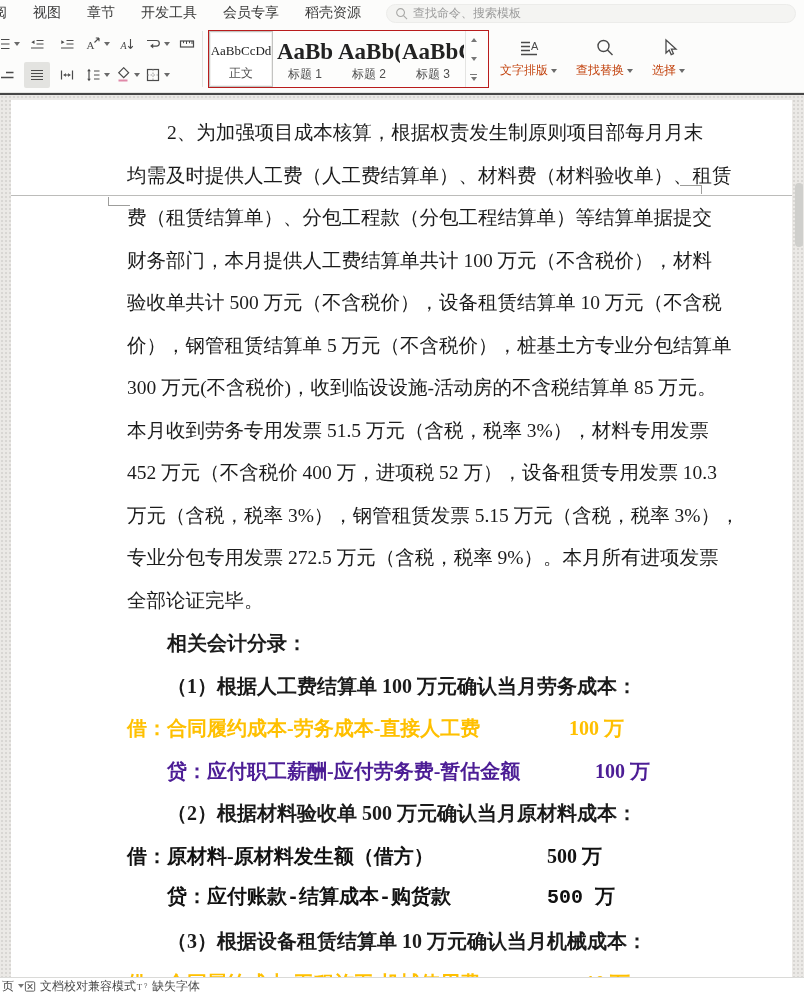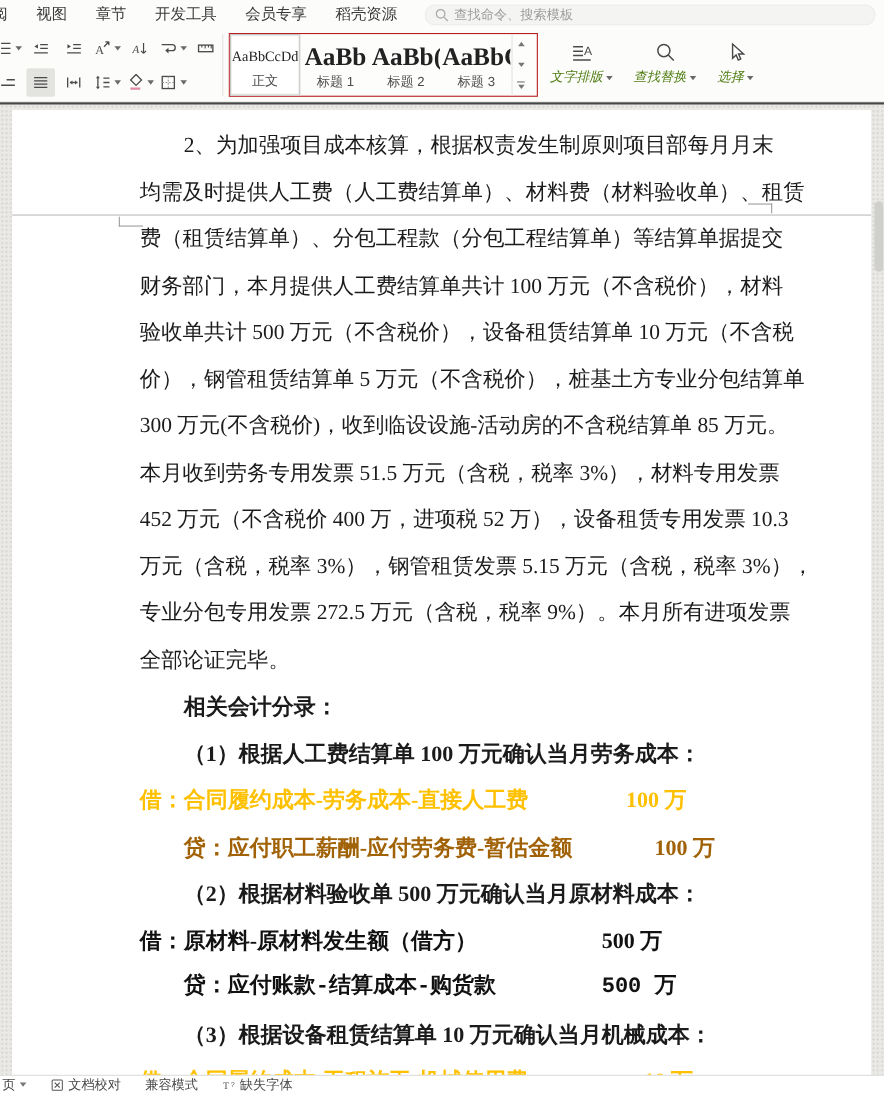--- a/index.html
+++ b/index.html
@@ -43,21 +43,21 @@
   .tri-u { width:0;height:0;border-left:3.5px solid transparent;border-right:3.5px solid transparent;border-bottom:4px solid #777; }
   .tri-d { width:0;height:0;border-left:3.5px solid transparent;border-right:3.5px solid transparent;border-top:4px solid #777; }
   .sp-more { display:flex; flex-direction:column; align-items:center; }
   .sp-more .bar { width:7px; height:1px; background:#777; margin-bottom:1.5px; }
 
   .bigbtns { position:absolute; left:497px; top:3px; display:flex; gap:13px; }
   .bigbtn { height:58px; padding:0 3px; display:flex; flex-direction:column; align-items:center;
             justify-content:center; border-radius:3px; cursor:default; }
   .bigbtn .bicon svg { width:22px; height:22px; display:block; }
   .blabel-row { display:flex; align-items:center; margin-top:3px; }
-  .blabel { font-size:12px; color:#4d7c0f; white-space:nowrap;font-style:italic; }
+  .blabel { font-size:12px; color:#c2410c; white-space:nowrap; }
 
   
   .docarea { position:relative; height:884px; border-top:2px solid #474747;
              background-color:#ebe9e6;
              background-image:radial-gradient(#d8d6d3 1px, transparent 1px);
              background-size:4px 4px; }
   .page { position:absolute; left:11px; top:5px; width:781px; bottom:0; background:#fff; overflow:hidden; }
   .scrollstrip { position:absolute; right:0; top:0; width:12px; height:100%; }
   .thumb { position:absolute; right:1.5px; top:88px; width:8px; height:64px; background:#cfcfcc; border-radius:4px; }
 
@@ -73,21 +73,21 @@
   .line.body { font-size:19.5px; text-align:justify; text-align-last:justify; }
   .line.body-end { font-size:19.5px; }
   .line.heading { font-size:20px; font-weight:bold; }
   .line.entry-gold { font-size:20px; font-weight:bold; }
   .line.entry-black { font-size:20px; font-weight:bold; color:#111; }
   .amount { position:absolute; top:0; }
 
   
   .statusbar { height:17px; background:#ffffff; border-top:1px solid #dadad8;
                display:flex; align-items:center; font-size:12px; color:#4a4a4a; }
-  .status-item { display:flex; align-items:center; margin-left:22px; white-space:nowrap; cursor:default; }
+  .status-item { display:flex; align-items:center; white-space:nowrap; cursor:default; }
   .status-item:first-child { margin-left:2px; }
   .status-item .sicon { display:flex; margin-right:3px; }
   .status-item .sicon svg { width:13px; height:13px; display:block; }
   .status-item .caret { border-top-color:#777; margin-left:4px; }
 </style>
 </head>
 <body>
 
 <div class="app">
 
@@ -317,21 +317,21 @@
           <div class="line body"><span class="ltext">价），钢管租赁结算单 5 万元（不含税价），桩基土方专业分包结算单</span></div>
           <div class="line body"><span class="ltext">300 万元(不含税价)，收到临设设施-活动房的不含税结算单 85 万元。</span></div>
           <div class="line body"><span class="ltext">本月收到劳务专用发票 51.5 万元（含税，税率 3%），材料专用发票</span></div>
           <div class="line body"><span class="ltext">452 万元（不含税价 400 万，进项税 52 万），设备租赁专用发票 10.3</span></div>
           <div class="line body"><span class="ltext">万元（含税，税率 3%），钢管租赁发票 5.15 万元（含税，税率 3%），</span></div>
           <div class="line body"><span class="ltext">专业分包专用发票 272.5 万元（含税，税率 9%）。本月所有进项发票</span></div>
           <div class="line body-end"><span class="ltext">全部论证完毕。</span></div>
           <div class="line heading" style="padding-left: 40px;"><span class="ltext">相关会计分录：</span></div>
           <div class="line heading" style="padding-left: 40px;"><span class="ltext">（1）根据人工费结算单 100 万元确认当月劳务成本：</span></div>
           <div class="line entry-gold" style="color: rgb(255, 192, 0);"><span class="ltext">借：合同履约成本-劳务成本-直接人工费</span><span class="amount" style="left: 442px;">100 万</span></div>
-          <div class="line entry-gold" style="padding-left: 40px; color: #a16207;"><span class="ltext">贷：应付职工薪酬-应付劳务费-暂估金额</span><span class="amount" style="left: 468px;">100 万</span></div>
+          <div class="line entry-gold" style="padding-left: 40px; color: #4c1d95;"><span class="ltext">贷：应付职工薪酬-应付劳务费-暂估金额</span><span class="amount" style="left: 468px;">100 万</span></div>
           <div class="line heading" style="padding-left: 40px;"><span class="ltext">（2）根据材料验收单 500 万元确认当月原材料成本：</span></div>
           <div class="line entry-black" style="color: rgb(17, 17, 17);"><span class="ltext">借：原材料-原材料发生额（借方）</span><span class="amount" style="left: 420px;">500 万</span></div>
           <div class="line entry-black" style="padding-left: 40px; color: rgb(17, 17, 17); font-family: Liberation Mono, monospace;"><span class="ltext">贷：应付账款-结算成本-购货款</span><span class="amount" style="left: 420px;">500 万</span></div>
           <div class="line heading" style="padding-left: 40px;"><span class="ltext">（3）根据设备租赁结算单 10 万元确认当月机械成本：</span></div>
           <div class="line entry-gold" style="color: rgb(255, 192, 0);"><span class="ltext">借：合同履约成本-工程施工-机械使用费</span><span class="amount" style="left: 458px;">10 万</span></div>
         </div>
     </div>
     <div class="scrollstrip">
       <div class="thumb"></div>
     </div>

